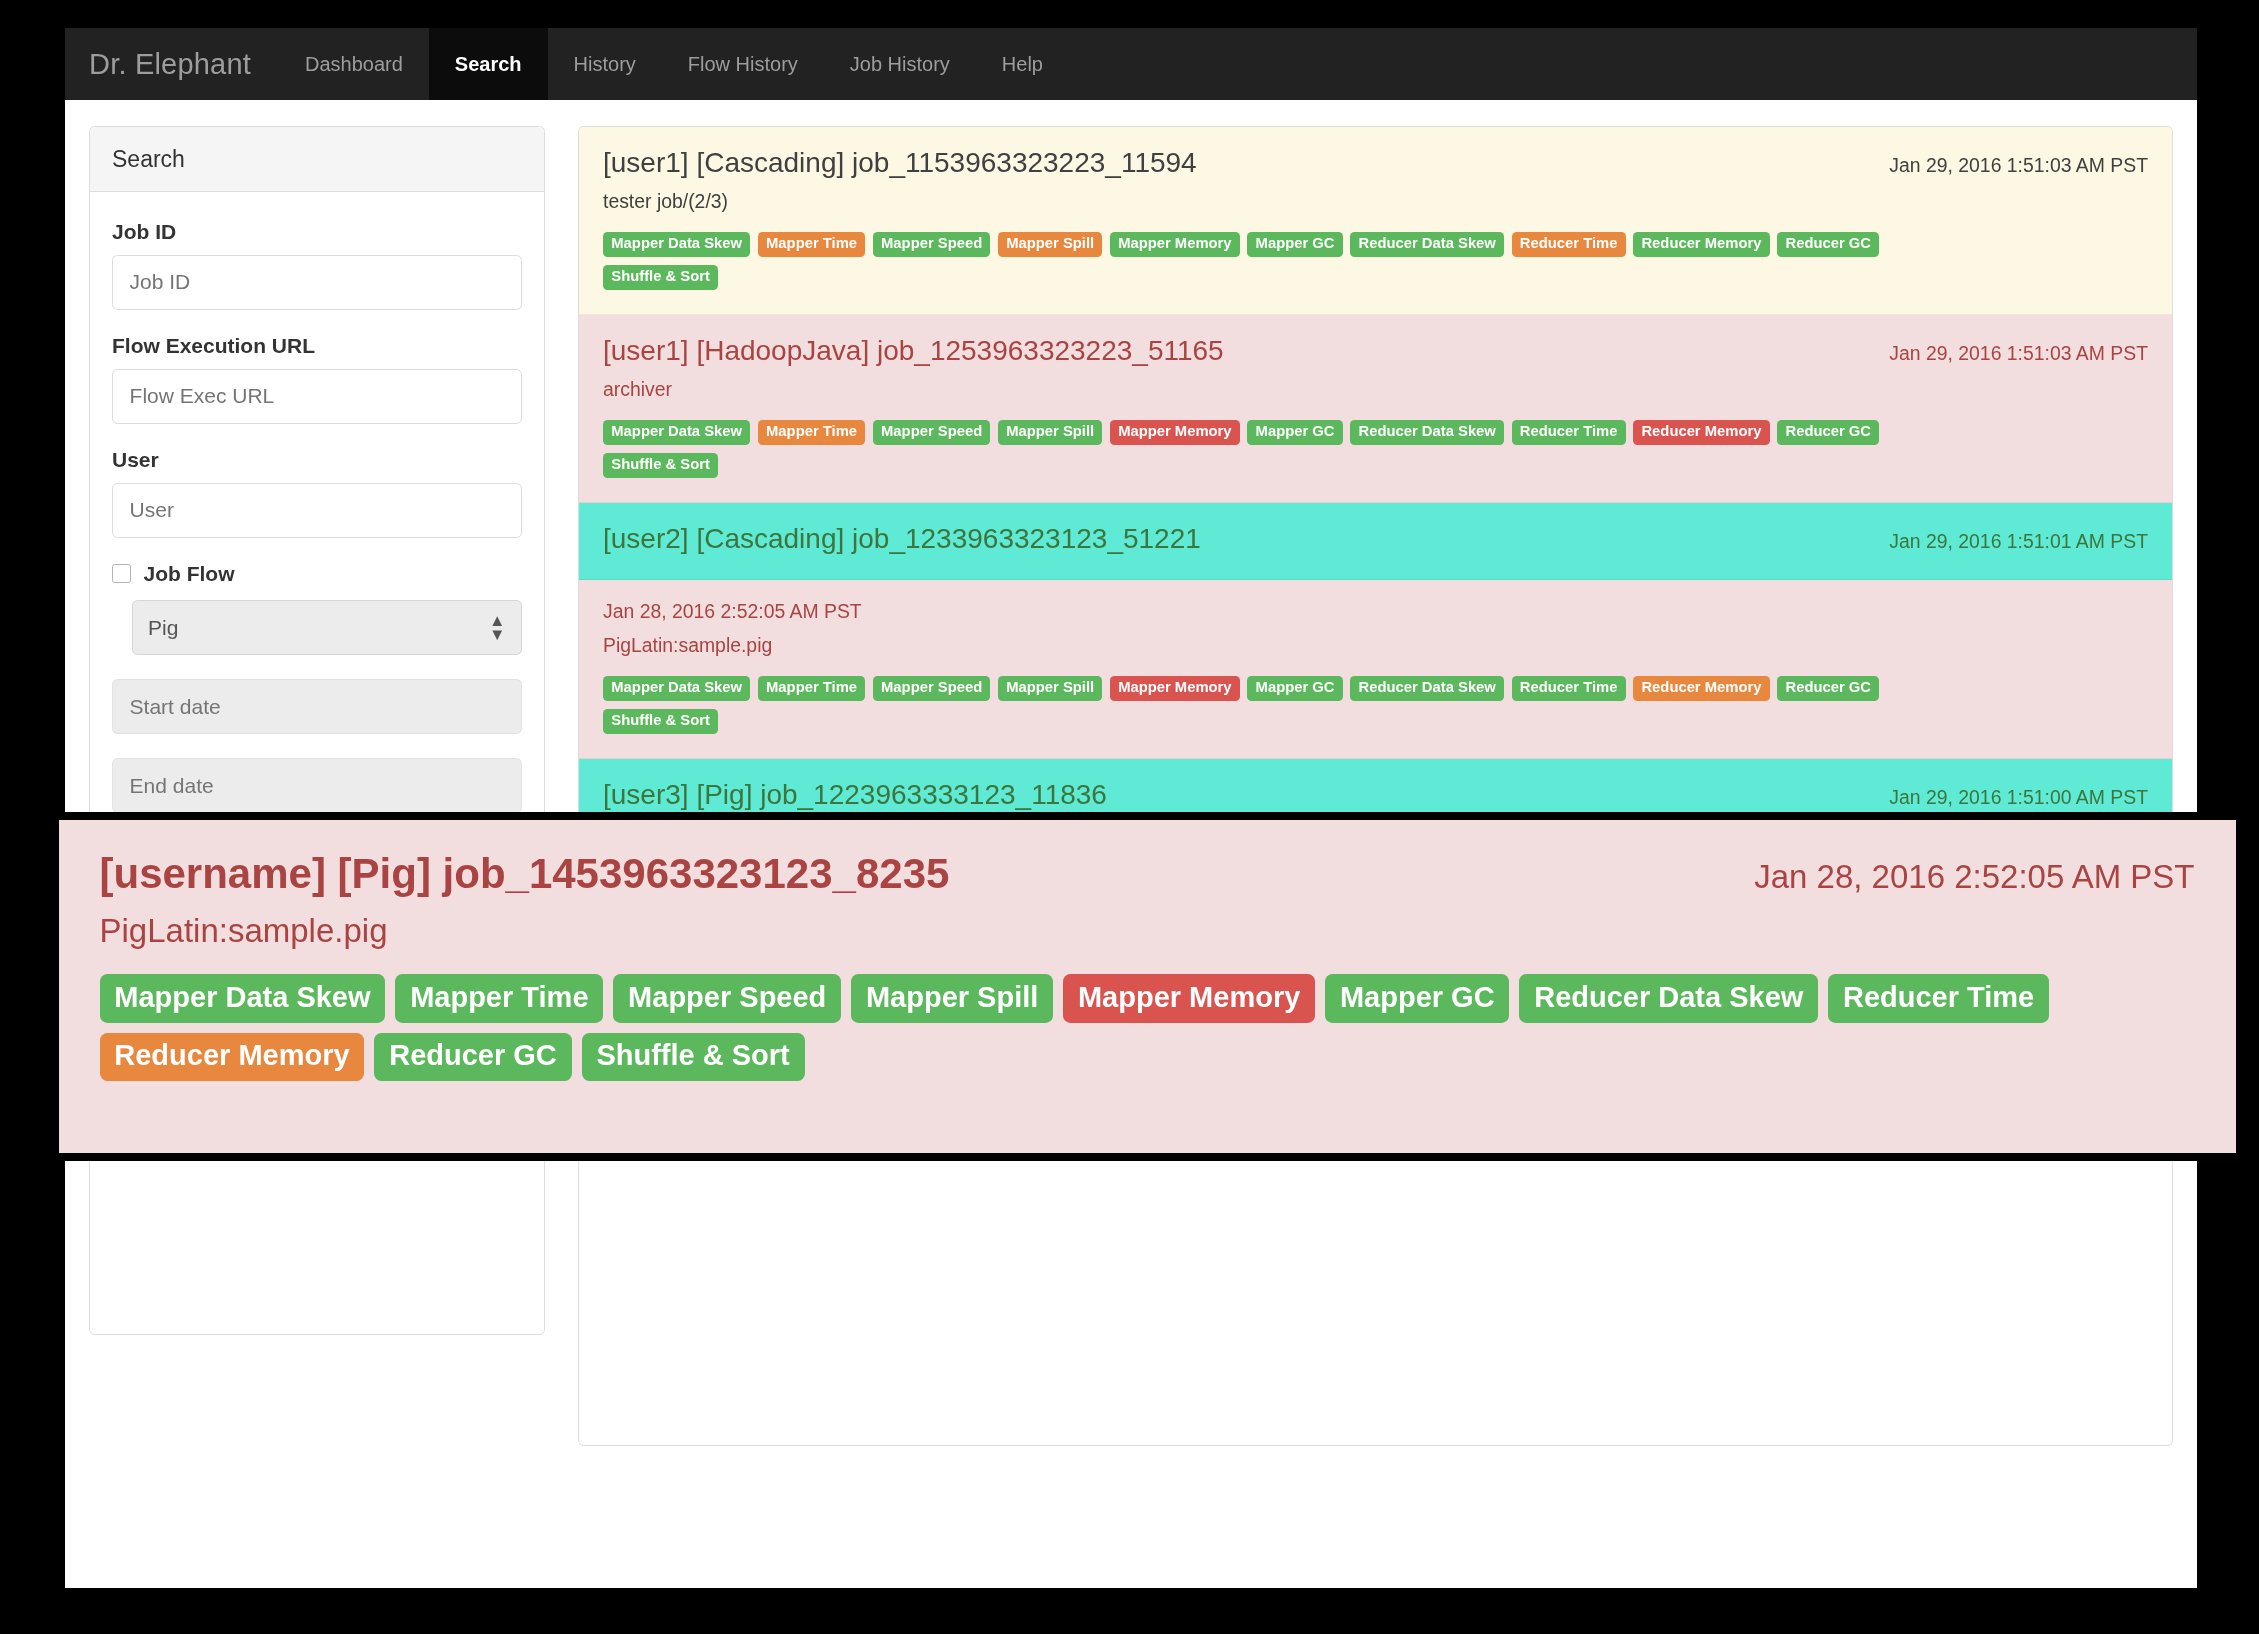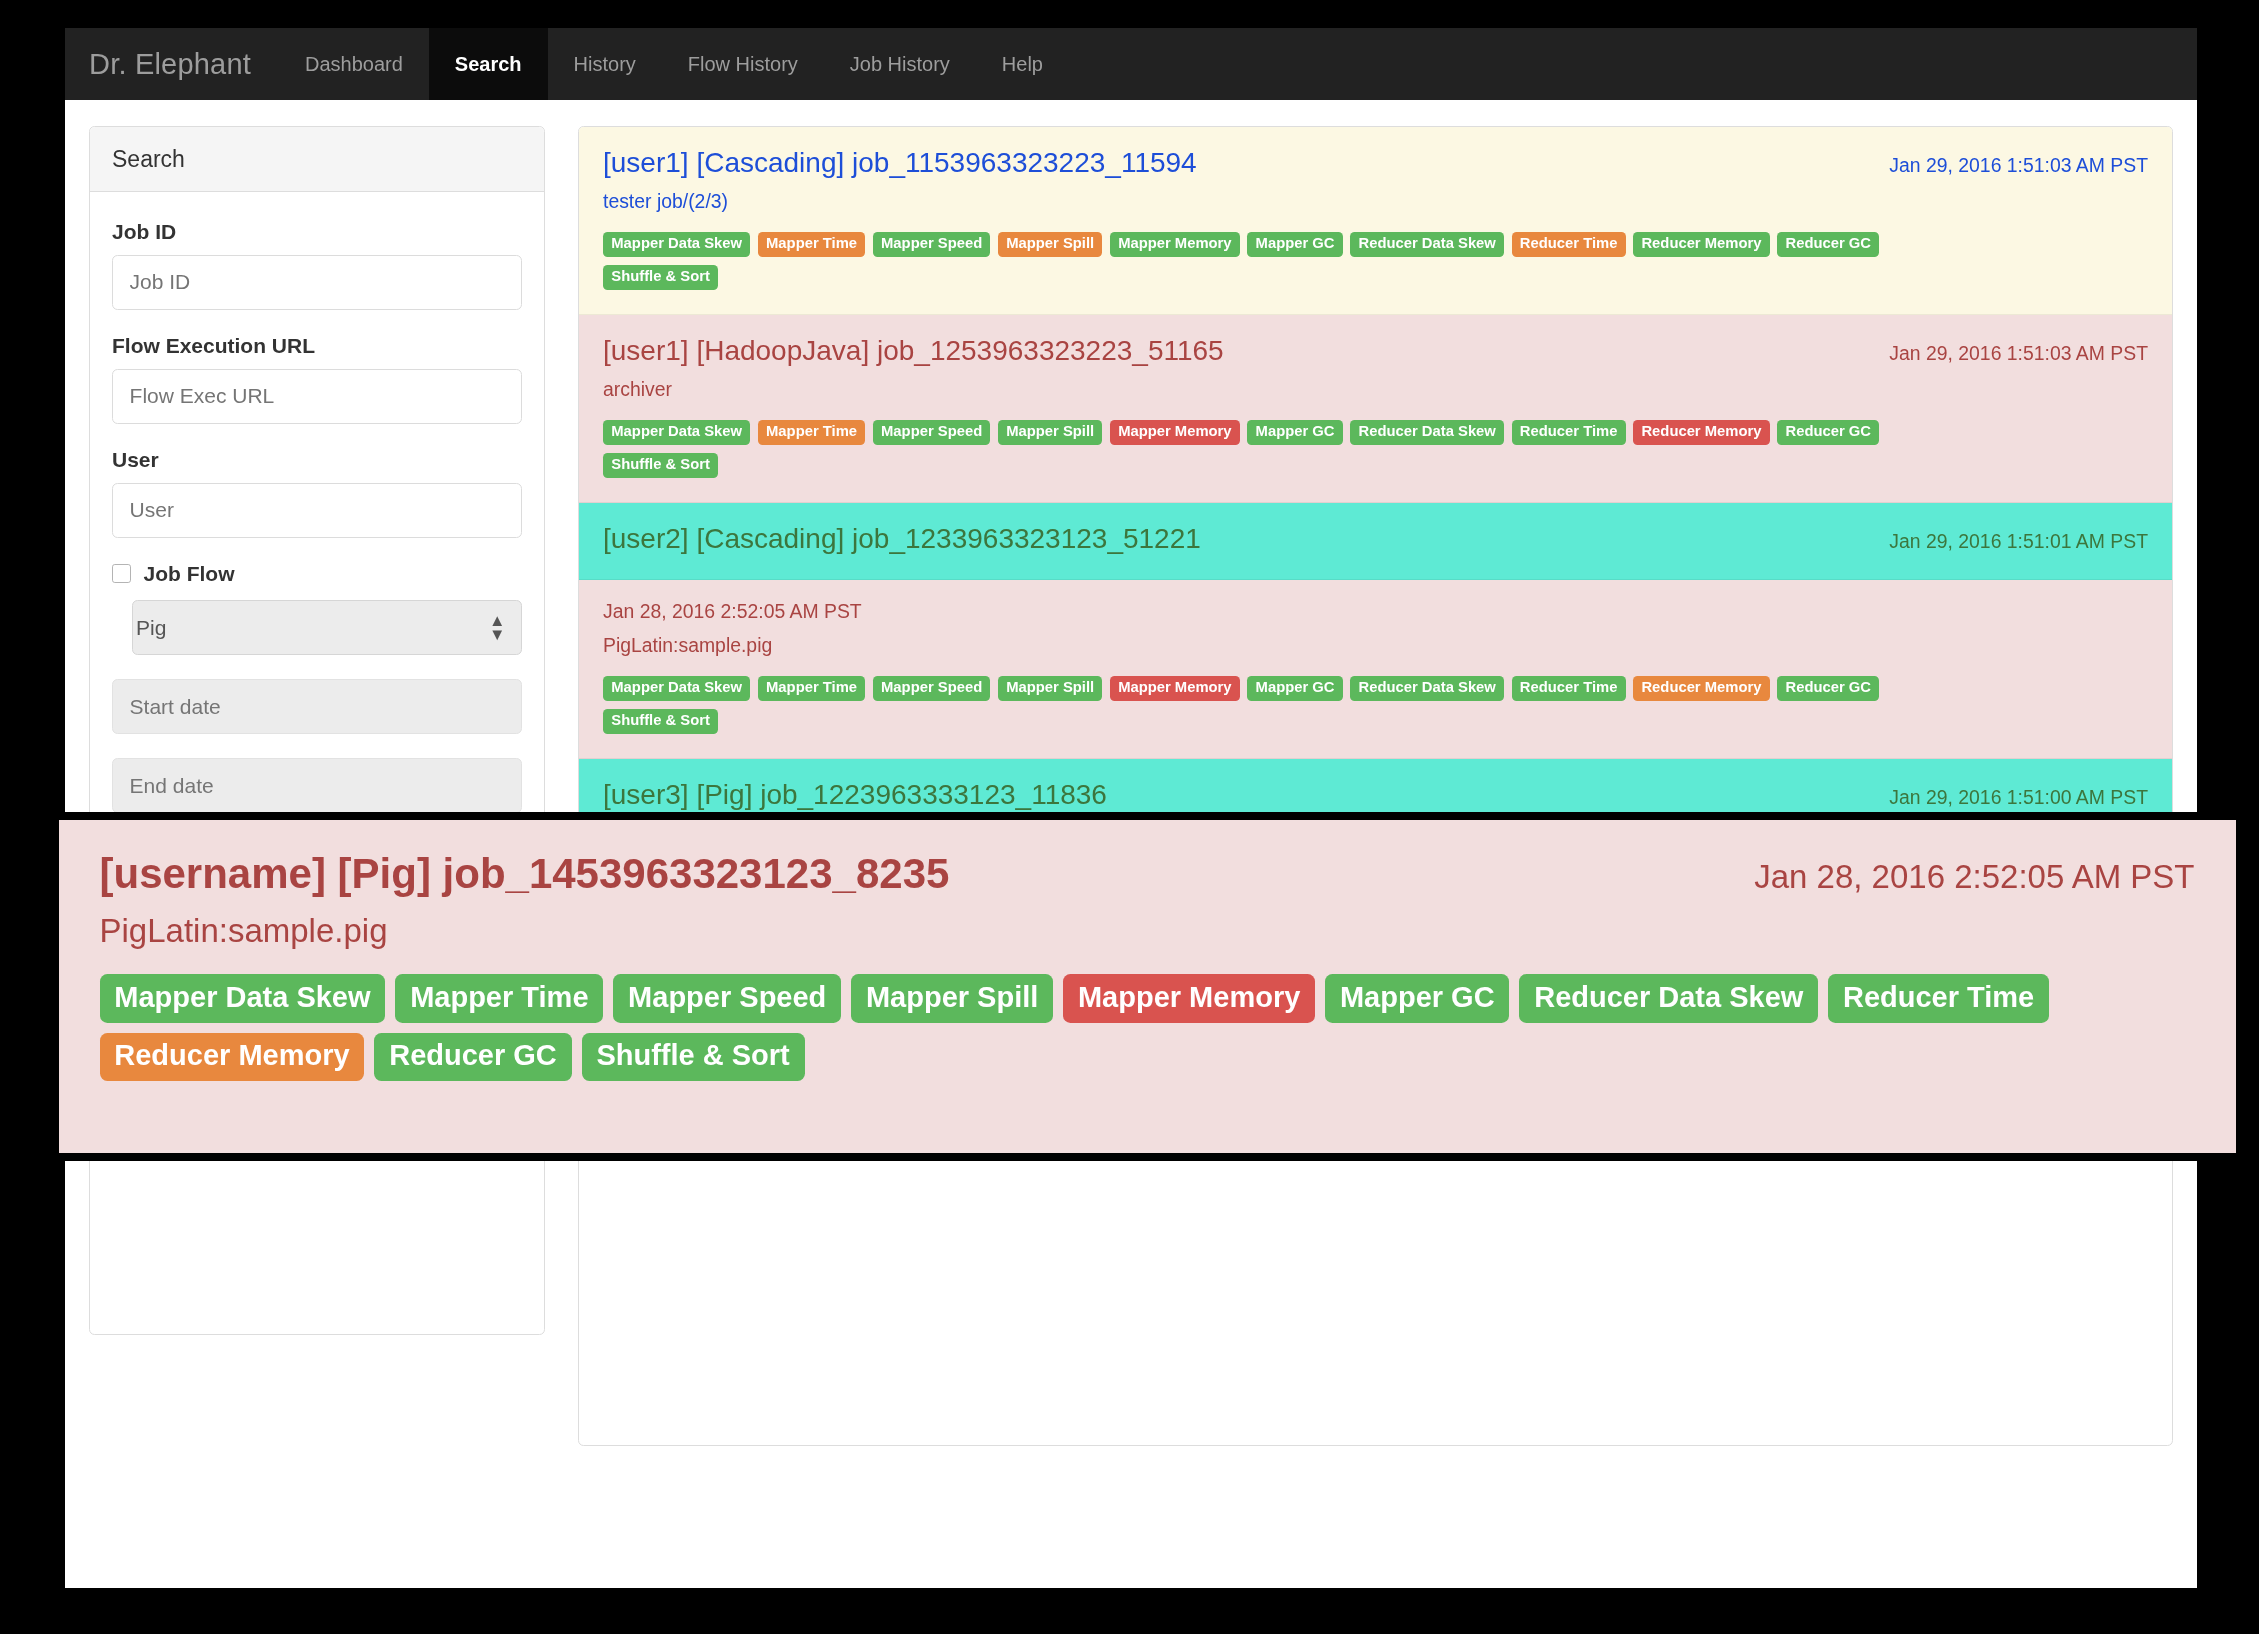--- a/index.html
+++ b/index.html
@@ -109,21 +109,21 @@
     position: relative;
     margin: 0 0 24px 20px;
   }
   .select-box {
     width: 100%;
     height: 55px;
     border: 0.9px solid #d6d6d6;
     border-radius: 5.5px;
     background: #ececec;
     display: flex; align-items: center;
-    padding: 0 3px;
+    padding: 0 15px;
     font-size: 21px;
     color: #555;
   }
   .select-arrows {
     position: absolute; right: 16.6px; top: 50%;
     transform: translateY(-50%);
     font-size: 16.6px; line-height: .85; color: #555;
     display: flex; flex-direction: column;
   }
   .btn-default {
@@ -147,21 +147,21 @@
     padding: 20px 24px 24px 24px;
     border-bottom: 0.9px solid rgba(0,0,0,.06);
   }
   .result-row.warn { background: #fcf8e3; }
   .result-row.danger { background: #f2dede; }
   .result-row.success { background: #5eead4; }
   .row-top { display: flex; align-items: baseline; justify-content: space-between; }
   .row-title { font-size: 28px; white-space: nowrap; }
   .row-date { font-size: 19.4px; white-space: nowrap; }
   .row-sub { font-size: 19.4px; margin-top: 11px; }
-  .warn .row-title, .warn .row-date, .warn .row-sub { color: #1d4ed8; }
+  .warn .row-title, .warn .row-date, .warn .row-sub { color: #404040; }
   .danger .row-title, .danger .row-date, .danger .row-sub { color: #a94442; }
   .success .row-title, .success .row-date, .success .row-sub { color: #3c763d; }
 
   .badges { margin-top: 18.5px; display: flex; flex-wrap: wrap; gap: 7.4px 7.4px; max-width: 1375px; }
   .badge {
     display: inline-block;
     color: #fff;
     font-size: 14.8px;
     font-weight: bold;
     border-radius: 4.6px;

